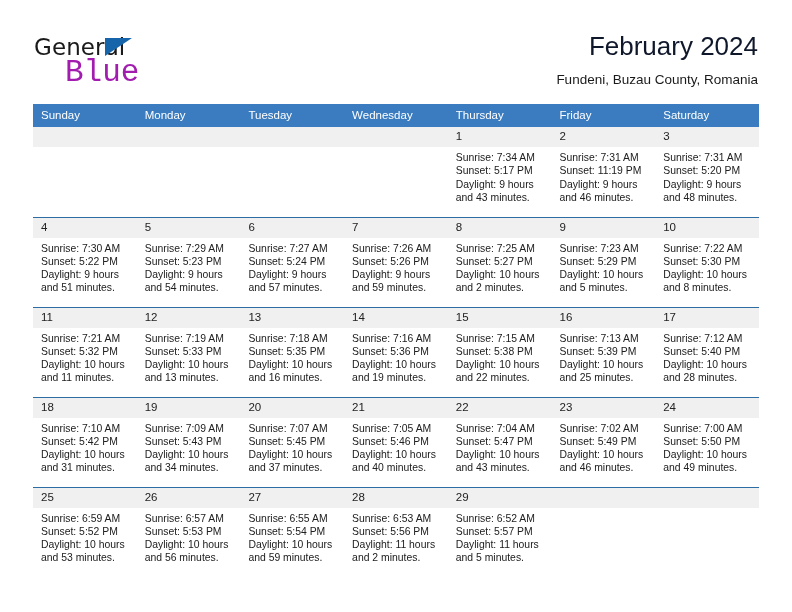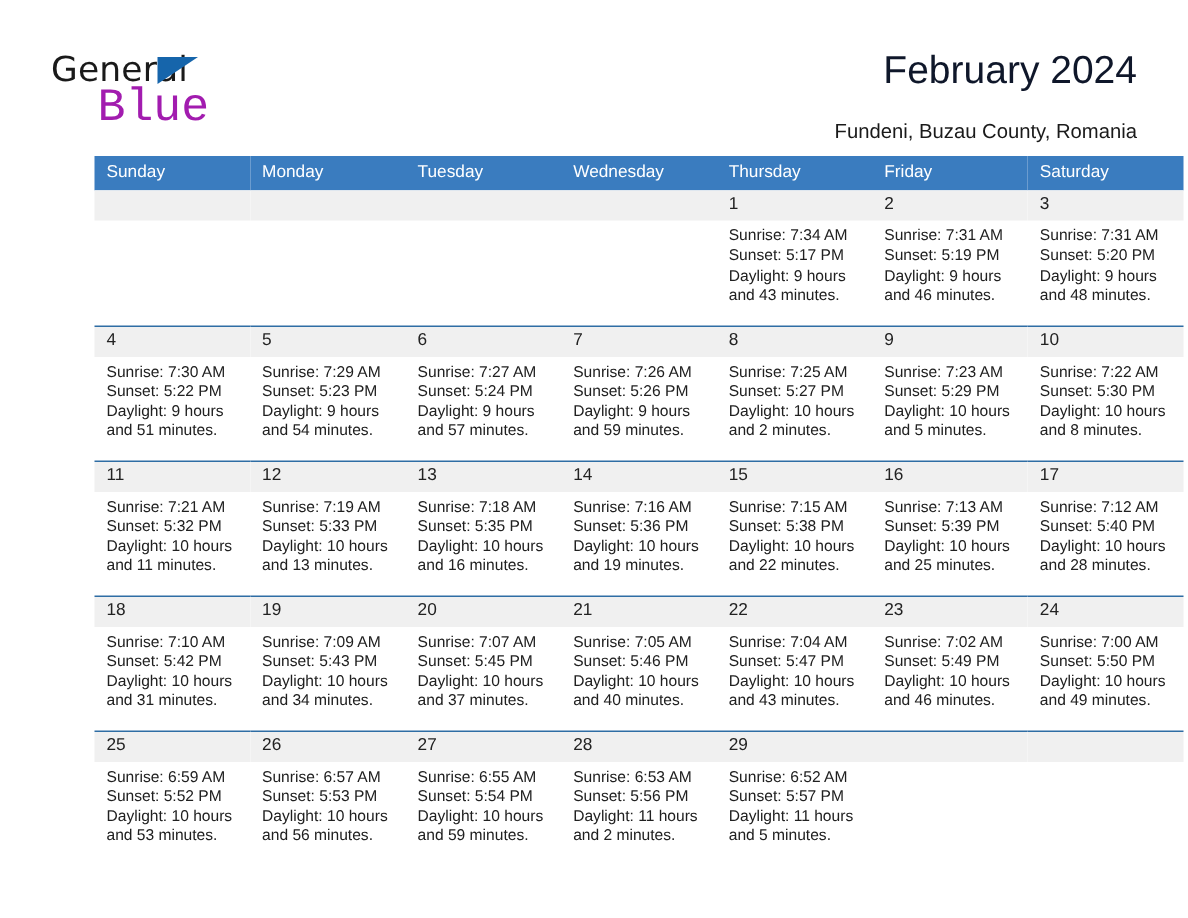--- a/index.html
+++ b/index.html
@@ -76,36 +76,35 @@
     color: #0f172a;
     font-weight: 400;
     line-height: 32px;
     white-space: nowrap;
   }
   .cal-subtitle {
     font-size: 13.5px;
     color: #1a1a1a;
     font-weight: 400;
     line-height: 20px;
-    margin-top: 16px;
+    margin-top: 8px;
     white-space: nowrap;
   }
 
   
   .calendar {
     position: absolute;
     left: 33px;
     top: 104px;
     width: 726px;
   }
   table.cal-table {
     width: 726px;
     border-collapse: collapse;
     table-layout: fixed;
-    margin-left: 30px;
   }
   table.cal-table th {
     background: #3a7cbf;
     color: #ffffff;
     font-size: 11.5px;
     font-weight: 400;
     text-align: left;
     padding: 5px 0 6px 8px;
     height: 20px;
     box-sizing: border-box;
@@ -201,21 +200,21 @@
                 <div>Sunrise: 7:34 AM</div>
                 <div>Sunset: 5:17 PM</div>
                 <div>Daylight: 9 hours</div>
                 <div>and 43 minutes.</div>
               </div>
             </td>
             <td>
               <div class="daynum">2</div>
               <div class="cell-body">
                 <div>Sunrise: 7:31 AM</div>
-                <div>Sunset: 5:19 PM</div>
+                <div>Sunset: 11:19 PM</div>
                 <div>Daylight: 9 hours</div>
                 <div>and 46 minutes.</div>
               </div>
             </td>
             <td>
               <div class="daynum">3</div>
               <div class="cell-body">
                 <div>Sunrise: 7:31 AM</div>
                 <div>Sunset: 5:20 PM</div>
                 <div>Daylight: 9 hours</div>

